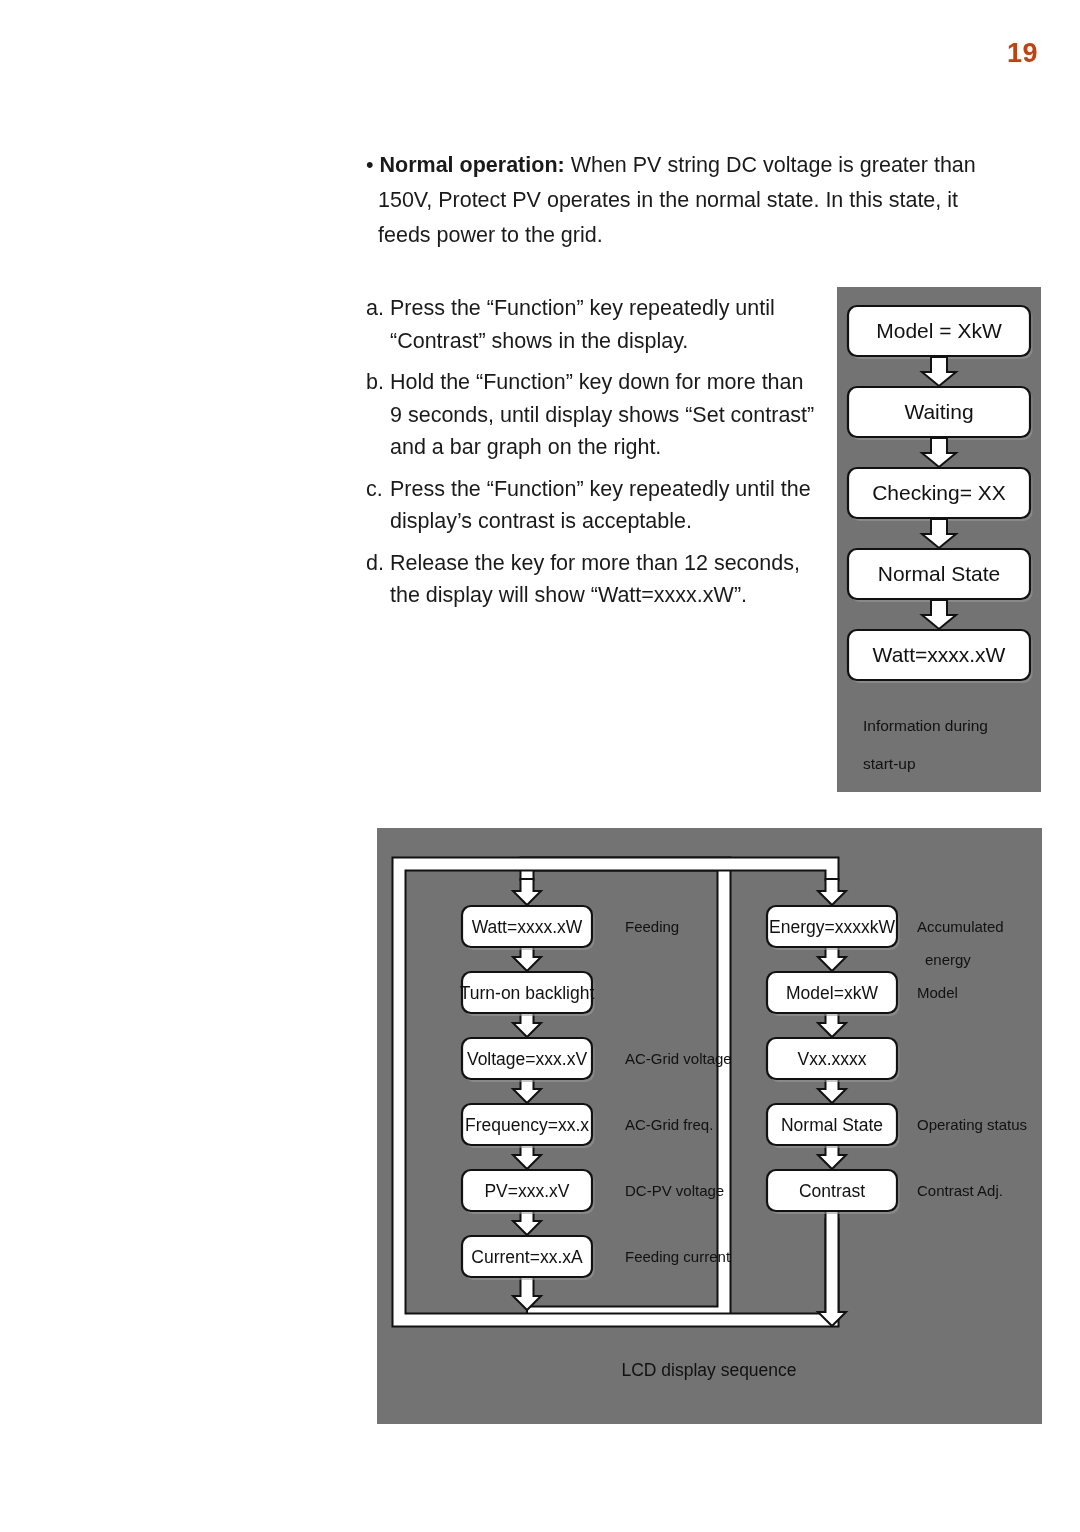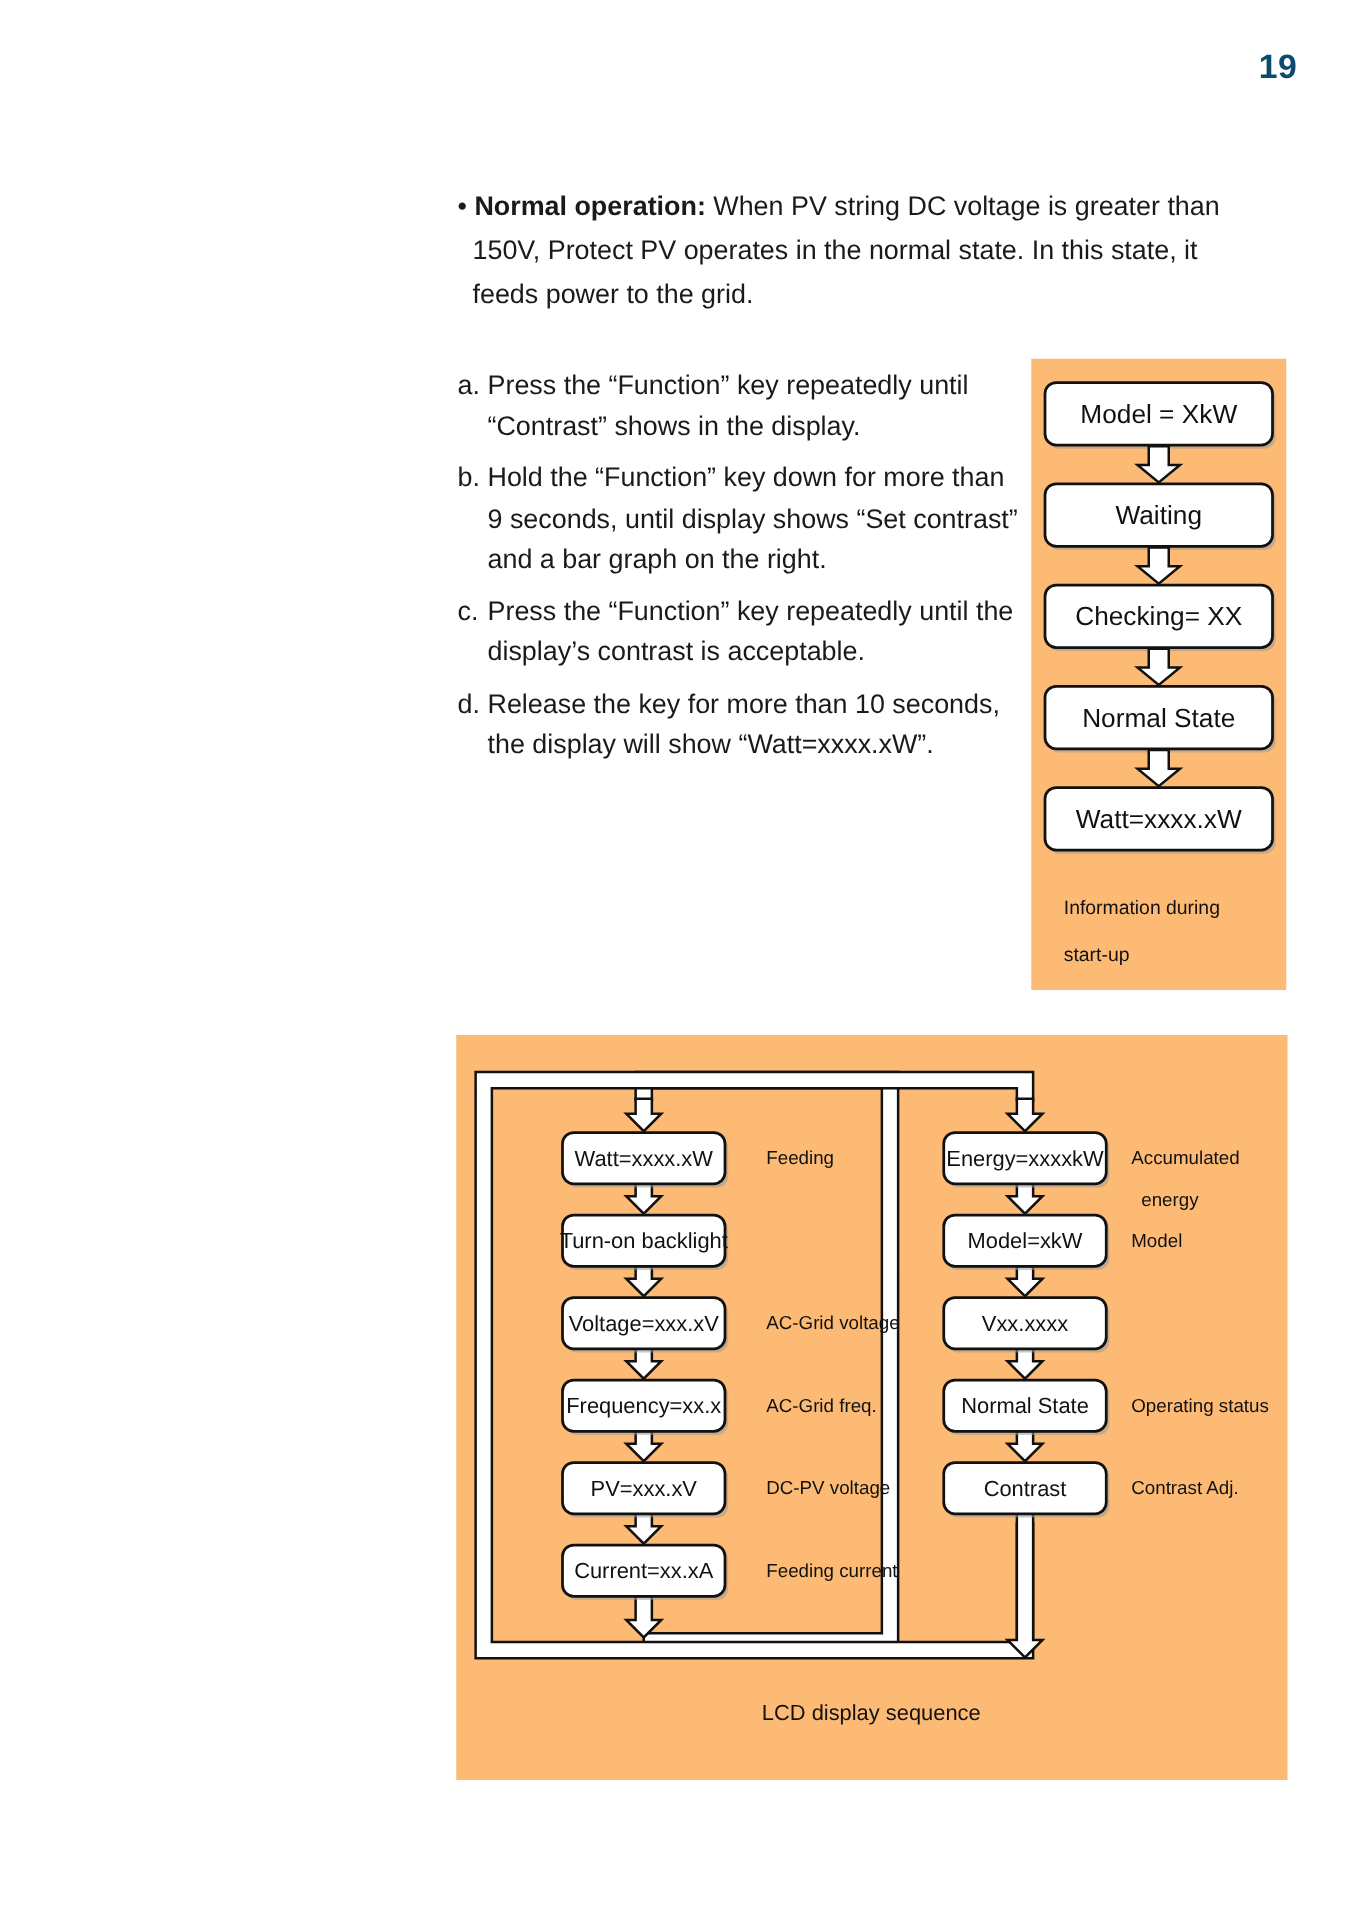--- a/index.html
+++ b/index.html
@@ -17,21 +17,21 @@
   }
 
   
   .page-number {
     position: absolute;
     top: 38px;
     right: 42px;
     font-size: 27px;
     font-weight: bold;
     letter-spacing: 0.5px;
-    color: #0c4a6e;
+    color: #c2410c;
   }
 
   
   .copy {
     position: absolute;
     left: 366px;
     top: 148px;
     width: 620px;
   }
   .para {
@@ -62,21 +62,22 @@
   }
   .listitem .txt {
     flex: 1 1 auto;
   }
   .lead-narrow { width: 420px; }
   .lead-wide   { width: 455px; }
 
   
   .panel {
     position: absolute;
-    background: #fdba74;
+    background: #737373;
+    margin-left: 12px;
   }
   .panel svg { display: block; }
 
   #startup-panel {
     left: 825px;
     top: 287px;
     width: 204px;
     height: 505px;
   }
   #lcd-panel {
@@ -126,21 +127,21 @@
 
   <div class="listitem lead-wide">
     <span class="marker">c.</span>
     <span class="txt">Press the “Function” key repeatedly until the display’s contrast is acceptable.</span>
   </div>
 
   <div class="gap-sm"></div>
 
   <div class="listitem lead-wide">
     <span class="marker">d.</span>
-    <span class="txt">Release the key for more than 10 seconds, the display will show “Watt=xxxx.xW”.</span>
+    <span class="txt">Release the key for more than 12 seconds, the display will show “Watt=xxxx.xW”.</span>
   </div>
 </div>
 
 <div class="panel" id="startup-panel">
   <svg width="204" height="505" viewBox="0 0 204 505" xmlns="http://www.w3.org/2000/svg">
     <g id="startup-nodes">
         <g>
           <rect x="13.5" y="22" width="182" height="50" rx="9" ry="9" fill="#9a9a9a" opacity="0.55"></rect>
           <rect x="11" y="19" width="182" height="50" rx="9" ry="9" fill="#ffffff" stroke="#111111" stroke-width="2.2"></rect>
           <text x="102" y="51.35" text-anchor="middle" font-size="21" class="nodeText">Model = XkW</text>

